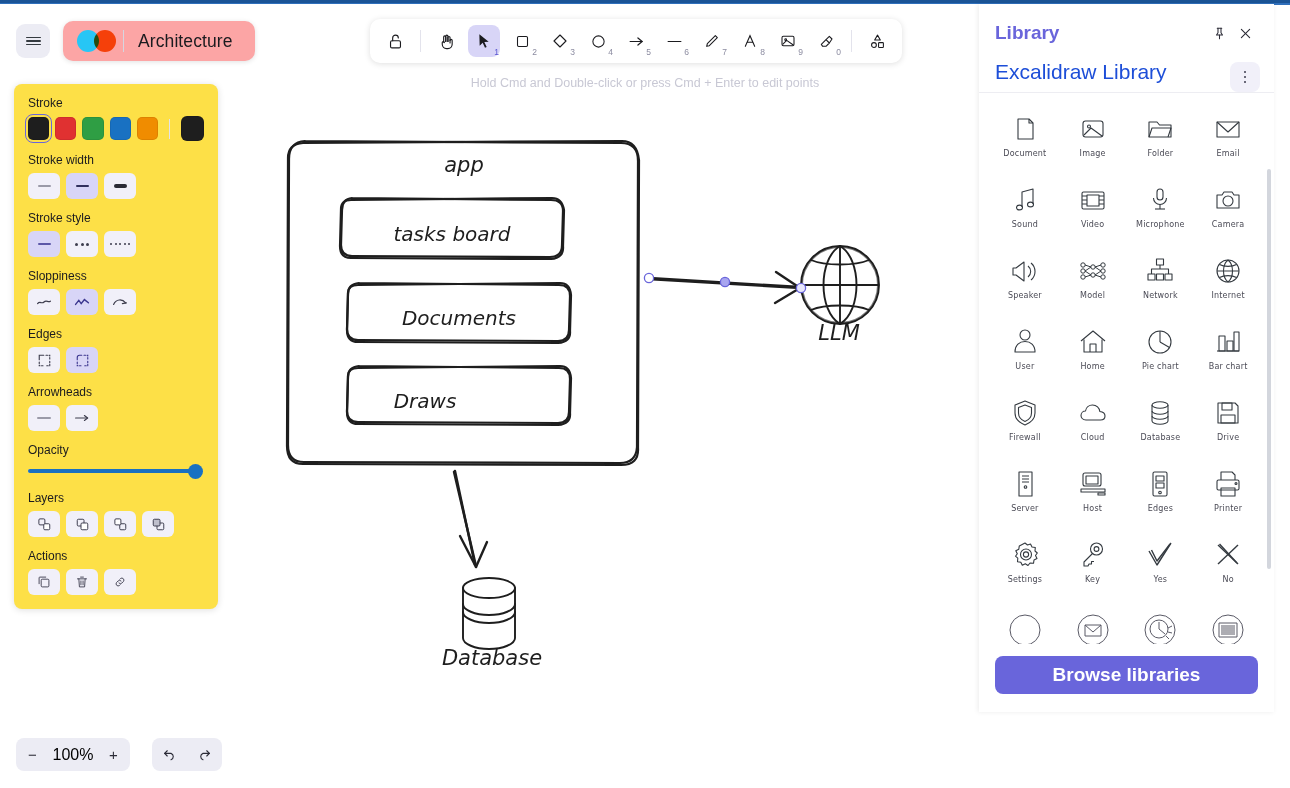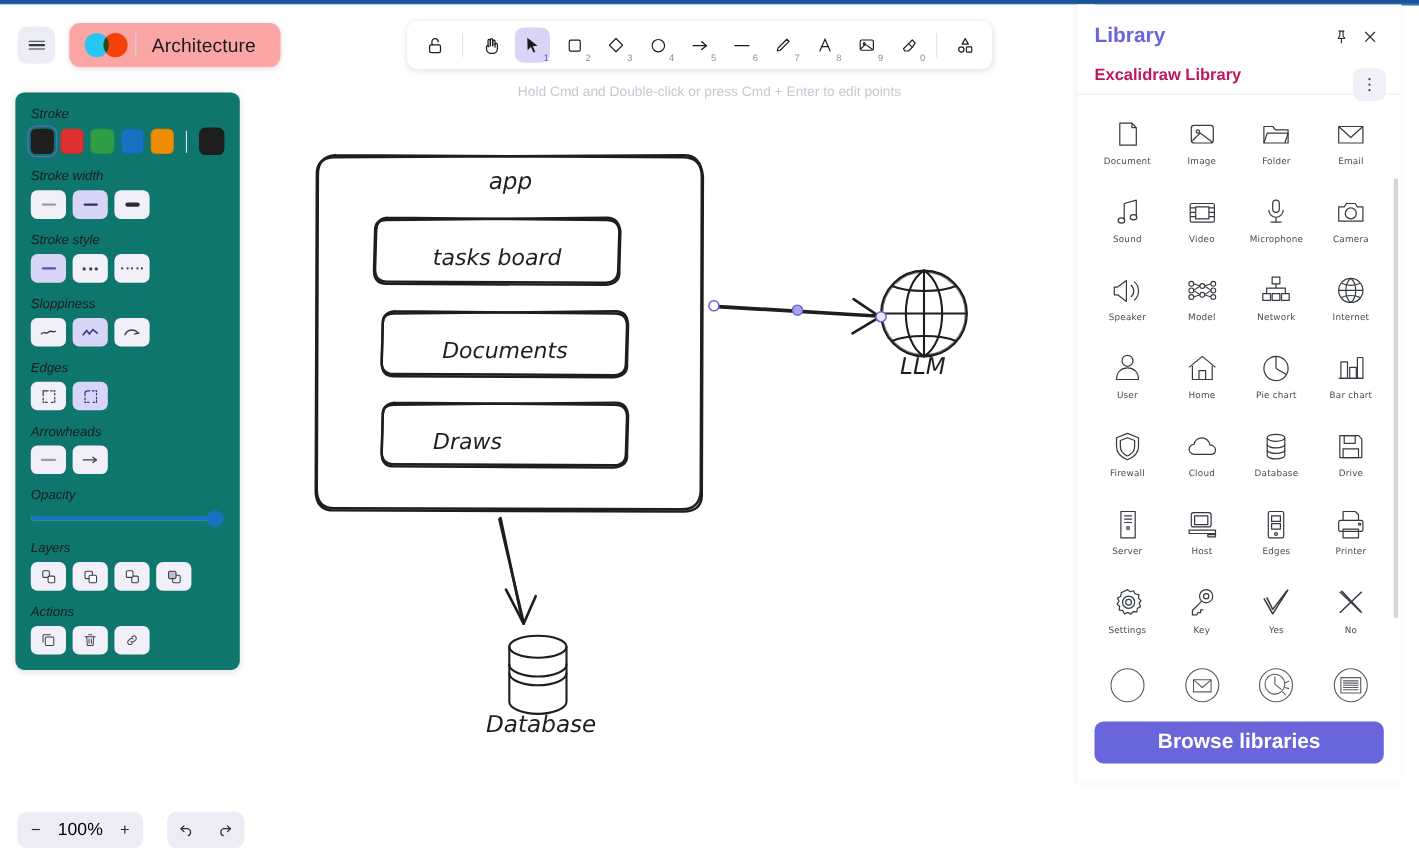--- a/index.html
+++ b/index.html
@@ -95,24 +95,23 @@
   
   .hint {
     position: absolute; left: 0; top: 76px; width: 1290px;
     text-align: center; font-size: 12.5px; color: #c8c8d4;
   }
 
   
   .panel {
     position: absolute; left: 14px; top: 84px;
     width: 204px;
-    background: #0f766e; border-radius: 8px;
+    background: #fde047; border-radius: 8px;
     box-shadow: 0 1px 7px rgba(0,0,0,.13);
     padding: 12px 14px 14px 14px;
-    font-style: italic;
   }
   .plabel {
     font-size: 12px; color: #1b1b1f; margin: 12px 0 6px 0;
   }
   .plabel:first-child { margin-top: 0; }
   .row { display: flex; align-items: center; gap: 6px; }
   .swatch {
     width: 23px; height: 23px; border-radius: 5px;
     box-shadow: 0 0 0 1px rgba(0,0,0,.08) inset;
     cursor: pointer;
@@ -187,21 +186,21 @@
   .lib-icon {
     width: 26px; height: 26px; display: flex; align-items: center;
     justify-content: center; cursor: pointer; color: #2b2b36;
     border-radius: 6px;
   }
   .lib-subhead {
     position: relative;
     padding: 4px 16px 8px 16px;
     border-bottom: 1px solid #ededf2;
   }
-  .lib-subtitle { font-size: 15px; font-weight: bold; color: #be185d; }
+  .lib-subtitle { font-size: 21px; font-weight: normal; color: #1d4ed8; }
   .more-btn {
     position: absolute; right: 14px; top: 6px;
     width: 30px; height: 30px; border-radius: 8px; background: #f1f0f9;
     display: flex; flex-direction: column; align-items: center;
     justify-content: center; gap: 2.5px; cursor: pointer;
   }
   .more-btn i { width: 2.6px; height: 2.6px; border-radius: 50%; background: #3d3d4e; }
 
   .lib-scroll {
     flex: 1; overflow: hidden; position: relative;

